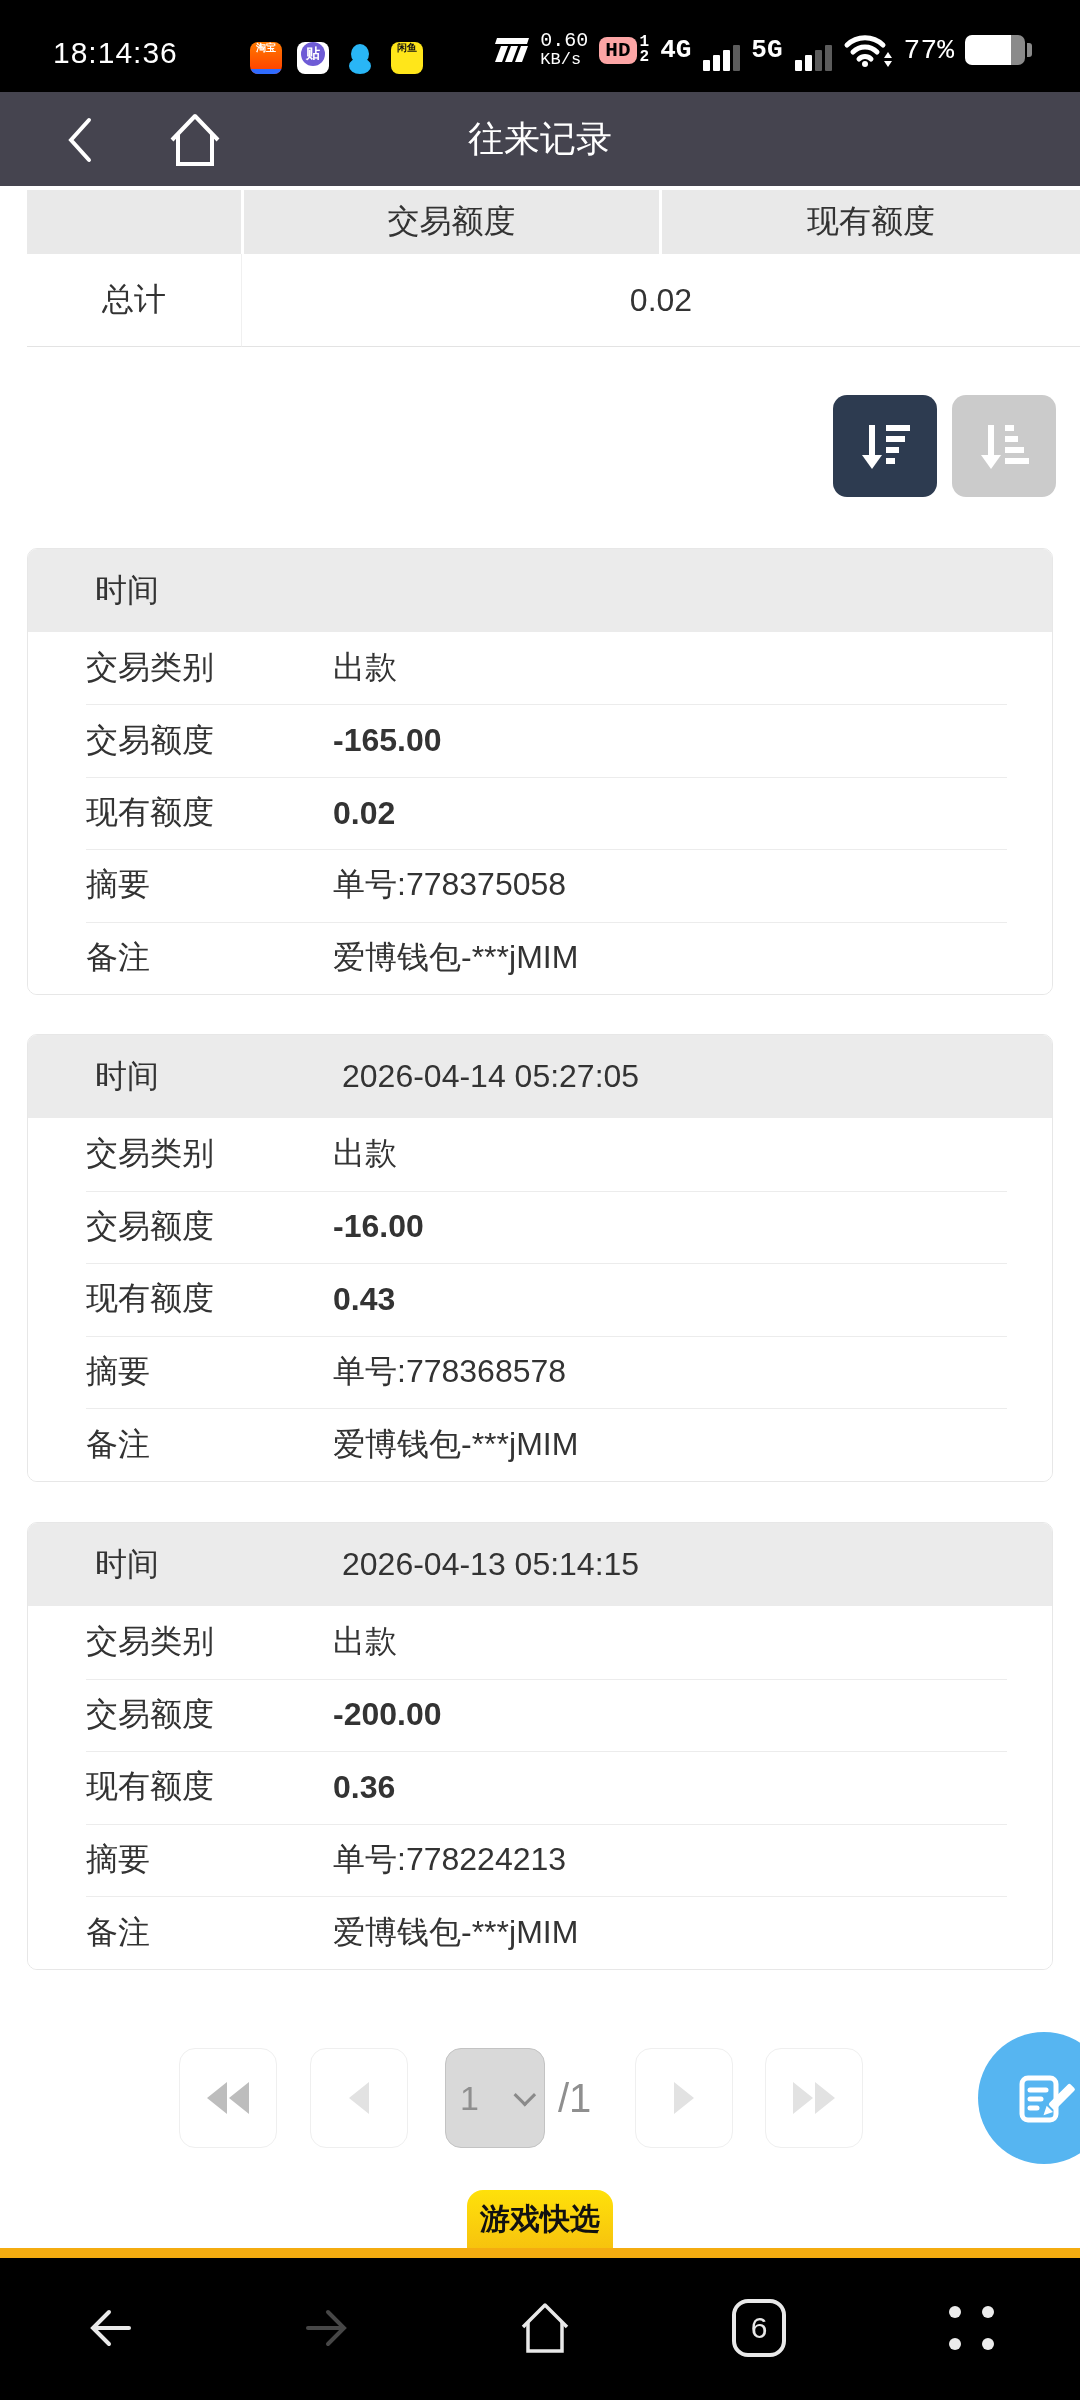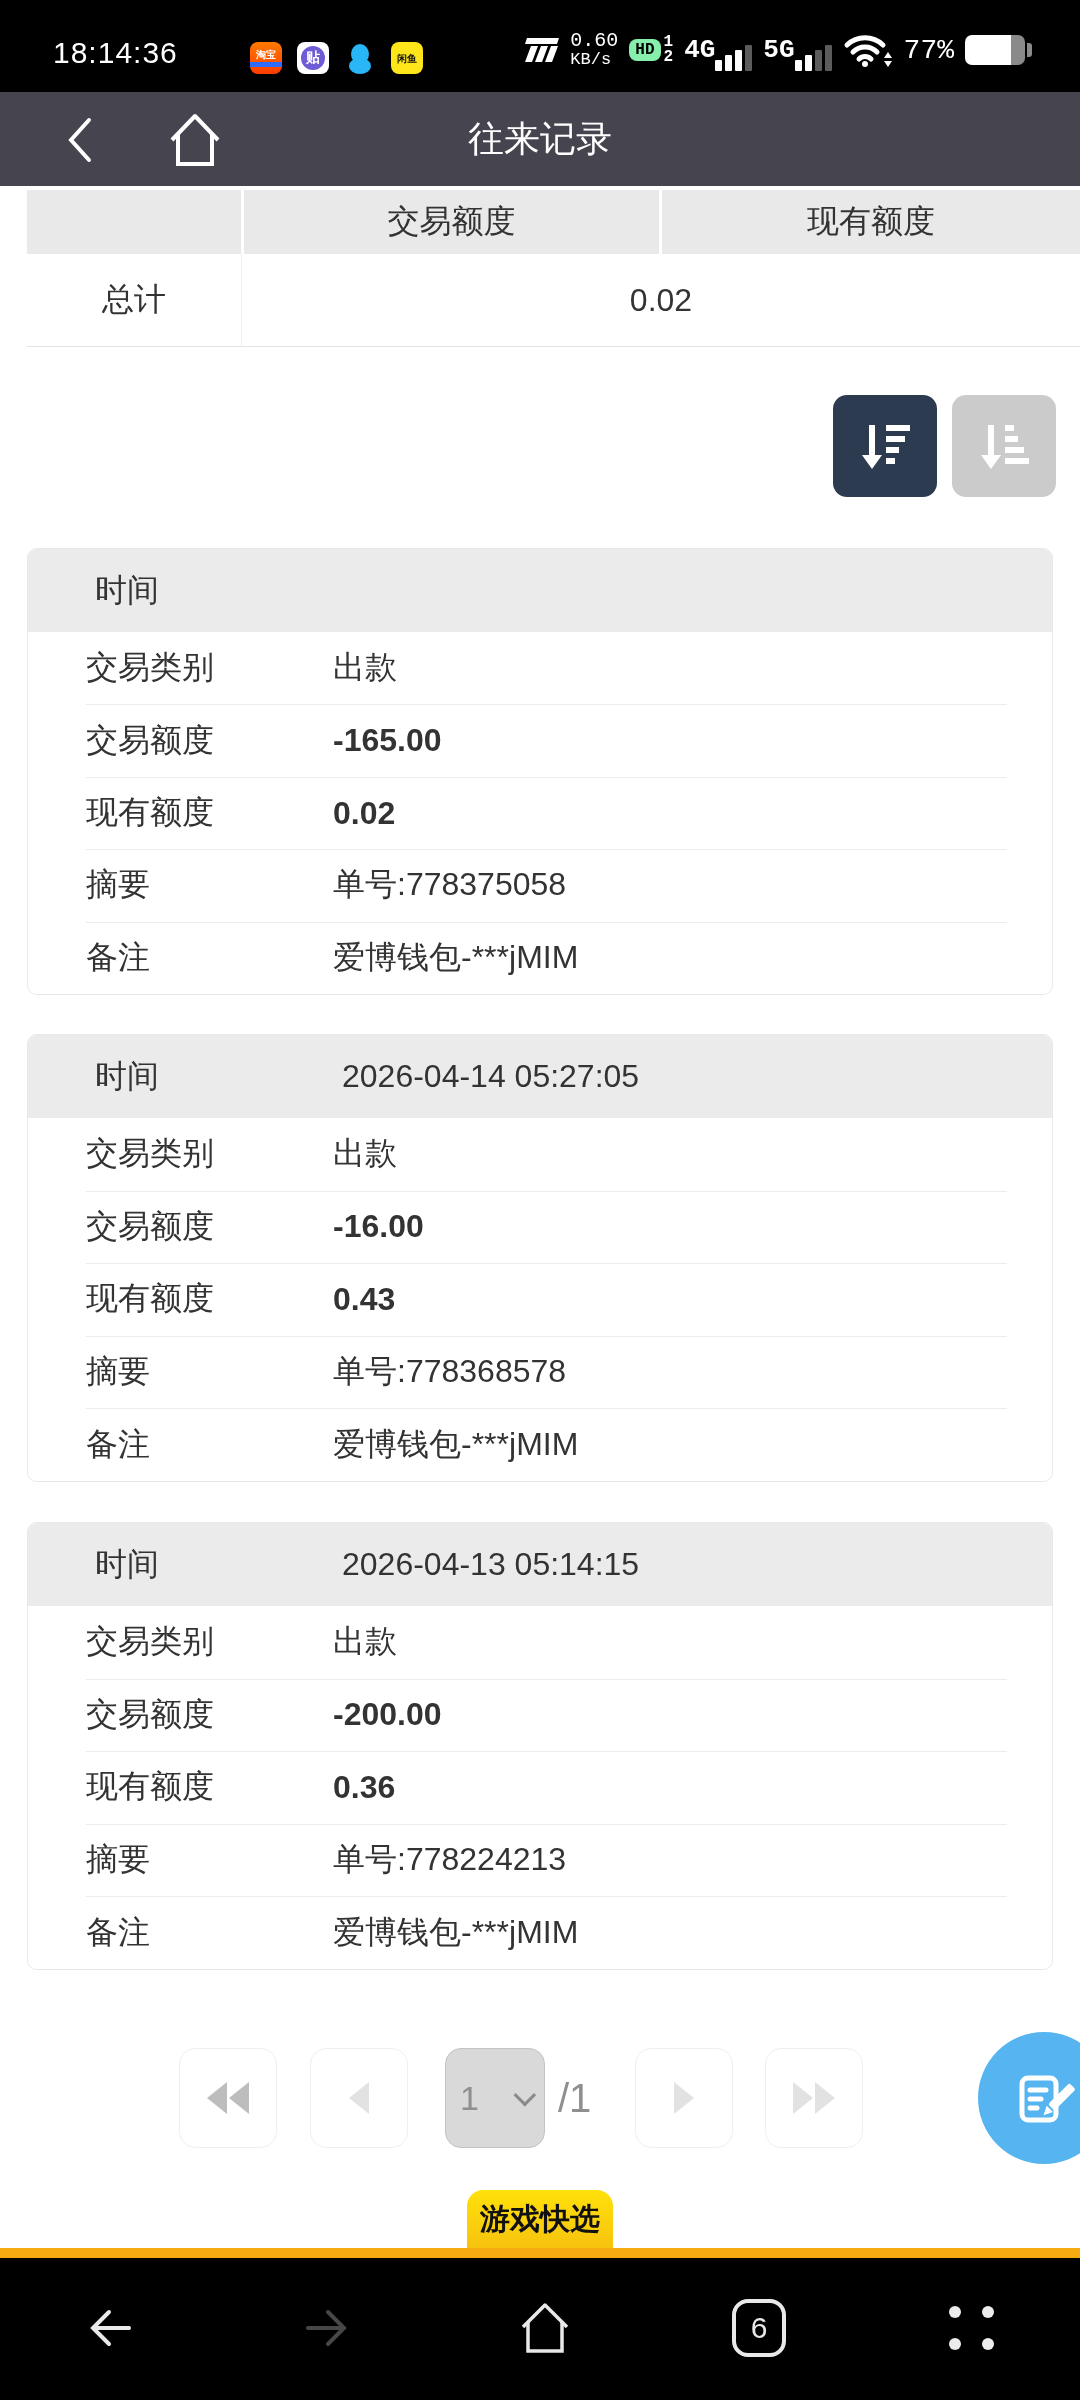--- a/index.html
+++ b/index.html
@@ -4,35 +4,35 @@
 <style>
   * { margin:0; padding:0; box-sizing:border-box; }
   html,body { width:1080px; height:2400px; background:#fff; overflow:hidden; position:relative;
               font-family:"Liberation Sans","DejaVu Sans",sans-serif; }
 
   
   .status-bar { position:absolute; top:0; left:0; width:1080px; height:92px; background:#000; }
   .sb-time { position:absolute; left:53px; top:36px; font-size:30px; color:#fff; letter-spacing:1px; }
   .sb-apps { position:absolute; left:250px; top:42px; display:flex; gap:15px; align-items:center; }
   .app-ico { width:32px; height:32px; border-radius:8px; display:flex; flex-direction:column;
-             align-items:center; justify-content:center; overflow:hidden; font-weight:700; }
+             align-items:center; justify-content:space-between; overflow:hidden; font-weight:700; }
   .ico-taobao { background:linear-gradient(#ff7a00,#ff3c00); color:#fff; font-size:10px; line-height:11px; }
   .ico-taobao .strip { width:32px; height:5px; background:#2f6bff; margin-top:2px; }
   .ico-tieba { background:#fff; }
   .ico-tieba .circ { width:24px; height:24px; border-radius:50%; background:#6e5bd6; color:#fff;
                      font-size:14px; display:flex; align-items:center; justify-content:center; }
   .ico-qq { background:transparent; }
   .ico-xianyu { background:#ffe61a; color:#111; font-size:10px; line-height:11px; }
   .sb-right { position:absolute; right:48px; top:30px; height:40px; display:flex; align-items:center; gap:11px;font-family:Liberation Mono, monospace; }
   .sb-speed { color:#fff; font-size:20px; line-height:19px; text-align:left; }
   .sb-speed .unit { font-size:17px; }
   .hd-wrap { display:flex; align-items:center; gap:3px; }
-  .hd-badge { background:#86efac; color:#000; font-weight:800; font-size:16px; padding:2px 6px; border-radius:8px; }
+  .hd-badge { background:#fca5a5; color:#000; font-weight:800; font-size:21px; padding:2px 6px; border-radius:8px; }
   .sim-col { display:flex; flex-direction:column; color:#fff; font-size:16px; line-height:15px; font-weight:600; }
-  .net { display:flex; align-items:flex-start; gap:0; color:#fff; }
+  .net { display:flex; align-items:flex-start; gap:12px; color:#fff; }
   .net .g { font-size:26px; font-weight:700; }
   .sig { display:flex; align-items:flex-end; gap:3px; transform:translateY(10px); }
   .sig i { display:block; width:7px; border-radius:1px; }
   .pct { color:#fff; font-size:28px; }
   .battery { display:flex; align-items:center; }
   .bat-body { width:60px; height:30px; border-radius:7px;
               background:linear-gradient(90deg,#fff 0 77%,#8a8a8a 77% 100%); }
   .bat-cap { width:5px; height:14px; background:#8a8a8a; border-radius:0 3px 3px 0; margin-left:2px; }
 
   

